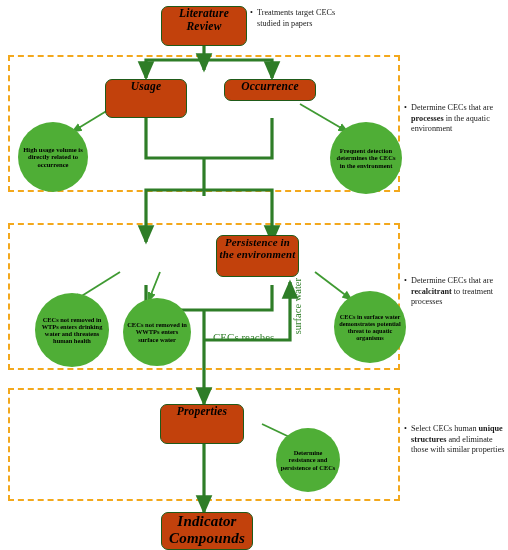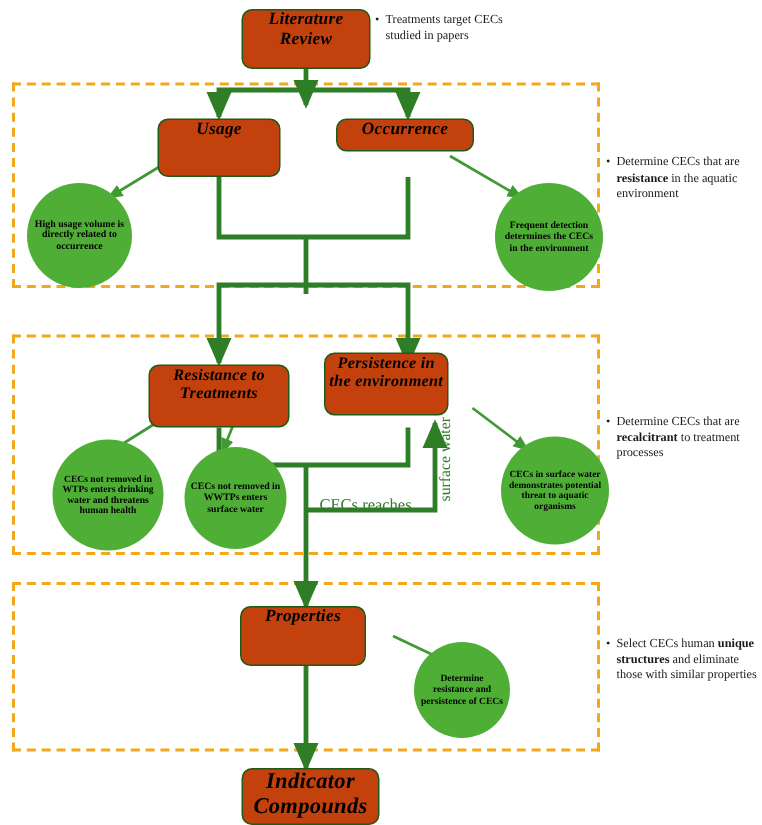--- a/index.html
+++ b/index.html
@@ -133,24 +133,20 @@
   </div>
 
   <div class="node" style="left:105px;top:79px;width:82px;height:39px;font-size:11.5px;">
     <span style="white-space:pre-line;">Usage</span>
   </div>
 
   <div class="node" style="left:224px;top:79px;width:92px;height:22px;font-size:11.5px;">
     <span style="white-space:pre-line;">Occurrence</span>
   </div>
 
-  <div class="node" style="left:99px;top:243px;width:94px;height:42px;font-size:10.8px;">
-    <span style="white-space:pre-line;">Resistance to
-Treatments</span>
-  </div>
 
   <div class="node" style="left:216px;top:235px;width:83px;height:42px;font-size:10.8px;">
     <span style="white-space:pre-line;">Persistence in
 the environment</span>
   </div>
 
   <div class="node" style="left:160px;top:404px;width:84px;height:40px;font-size:11.5px;">
     <span style="white-space:pre-line;">Properties</span>
   </div>
 
@@ -193,21 +189,21 @@
 
   <div class="note" style="left:250px;top:8px;width:100px;">
     <span class="bullet">•</span>
     <span class="txt">
       <span>Treatments target CECs studied in papers</span>
     </span>
   </div>
 
   <div class="note" style="left:404px;top:103px;">
     <span class="bullet">•</span>
-    <span class="txt"><span>Determine CECs that are </span><b>resistance</b><span> in the aquatic environment</span></span>
+    <span class="txt"><span>Determine CECs that are </span><b>processes</b><span> in the aquatic environment</span></span>
   </div>
 
   <div class="note" style="left:404px;top:276px;">
     <span class="bullet">•</span>
     <span class="txt"><span>Determine CECs that are </span><b>recalcitrant</b><span> to treatment processes</span></span>
   </div>
 
   <div class="note" style="left:404px;top:424px;">
     <span class="bullet">•</span>
     <span class="txt"><span>Select CECs human </span><b>unique structures</b><span> and eliminate those with similar properties</span></span>

